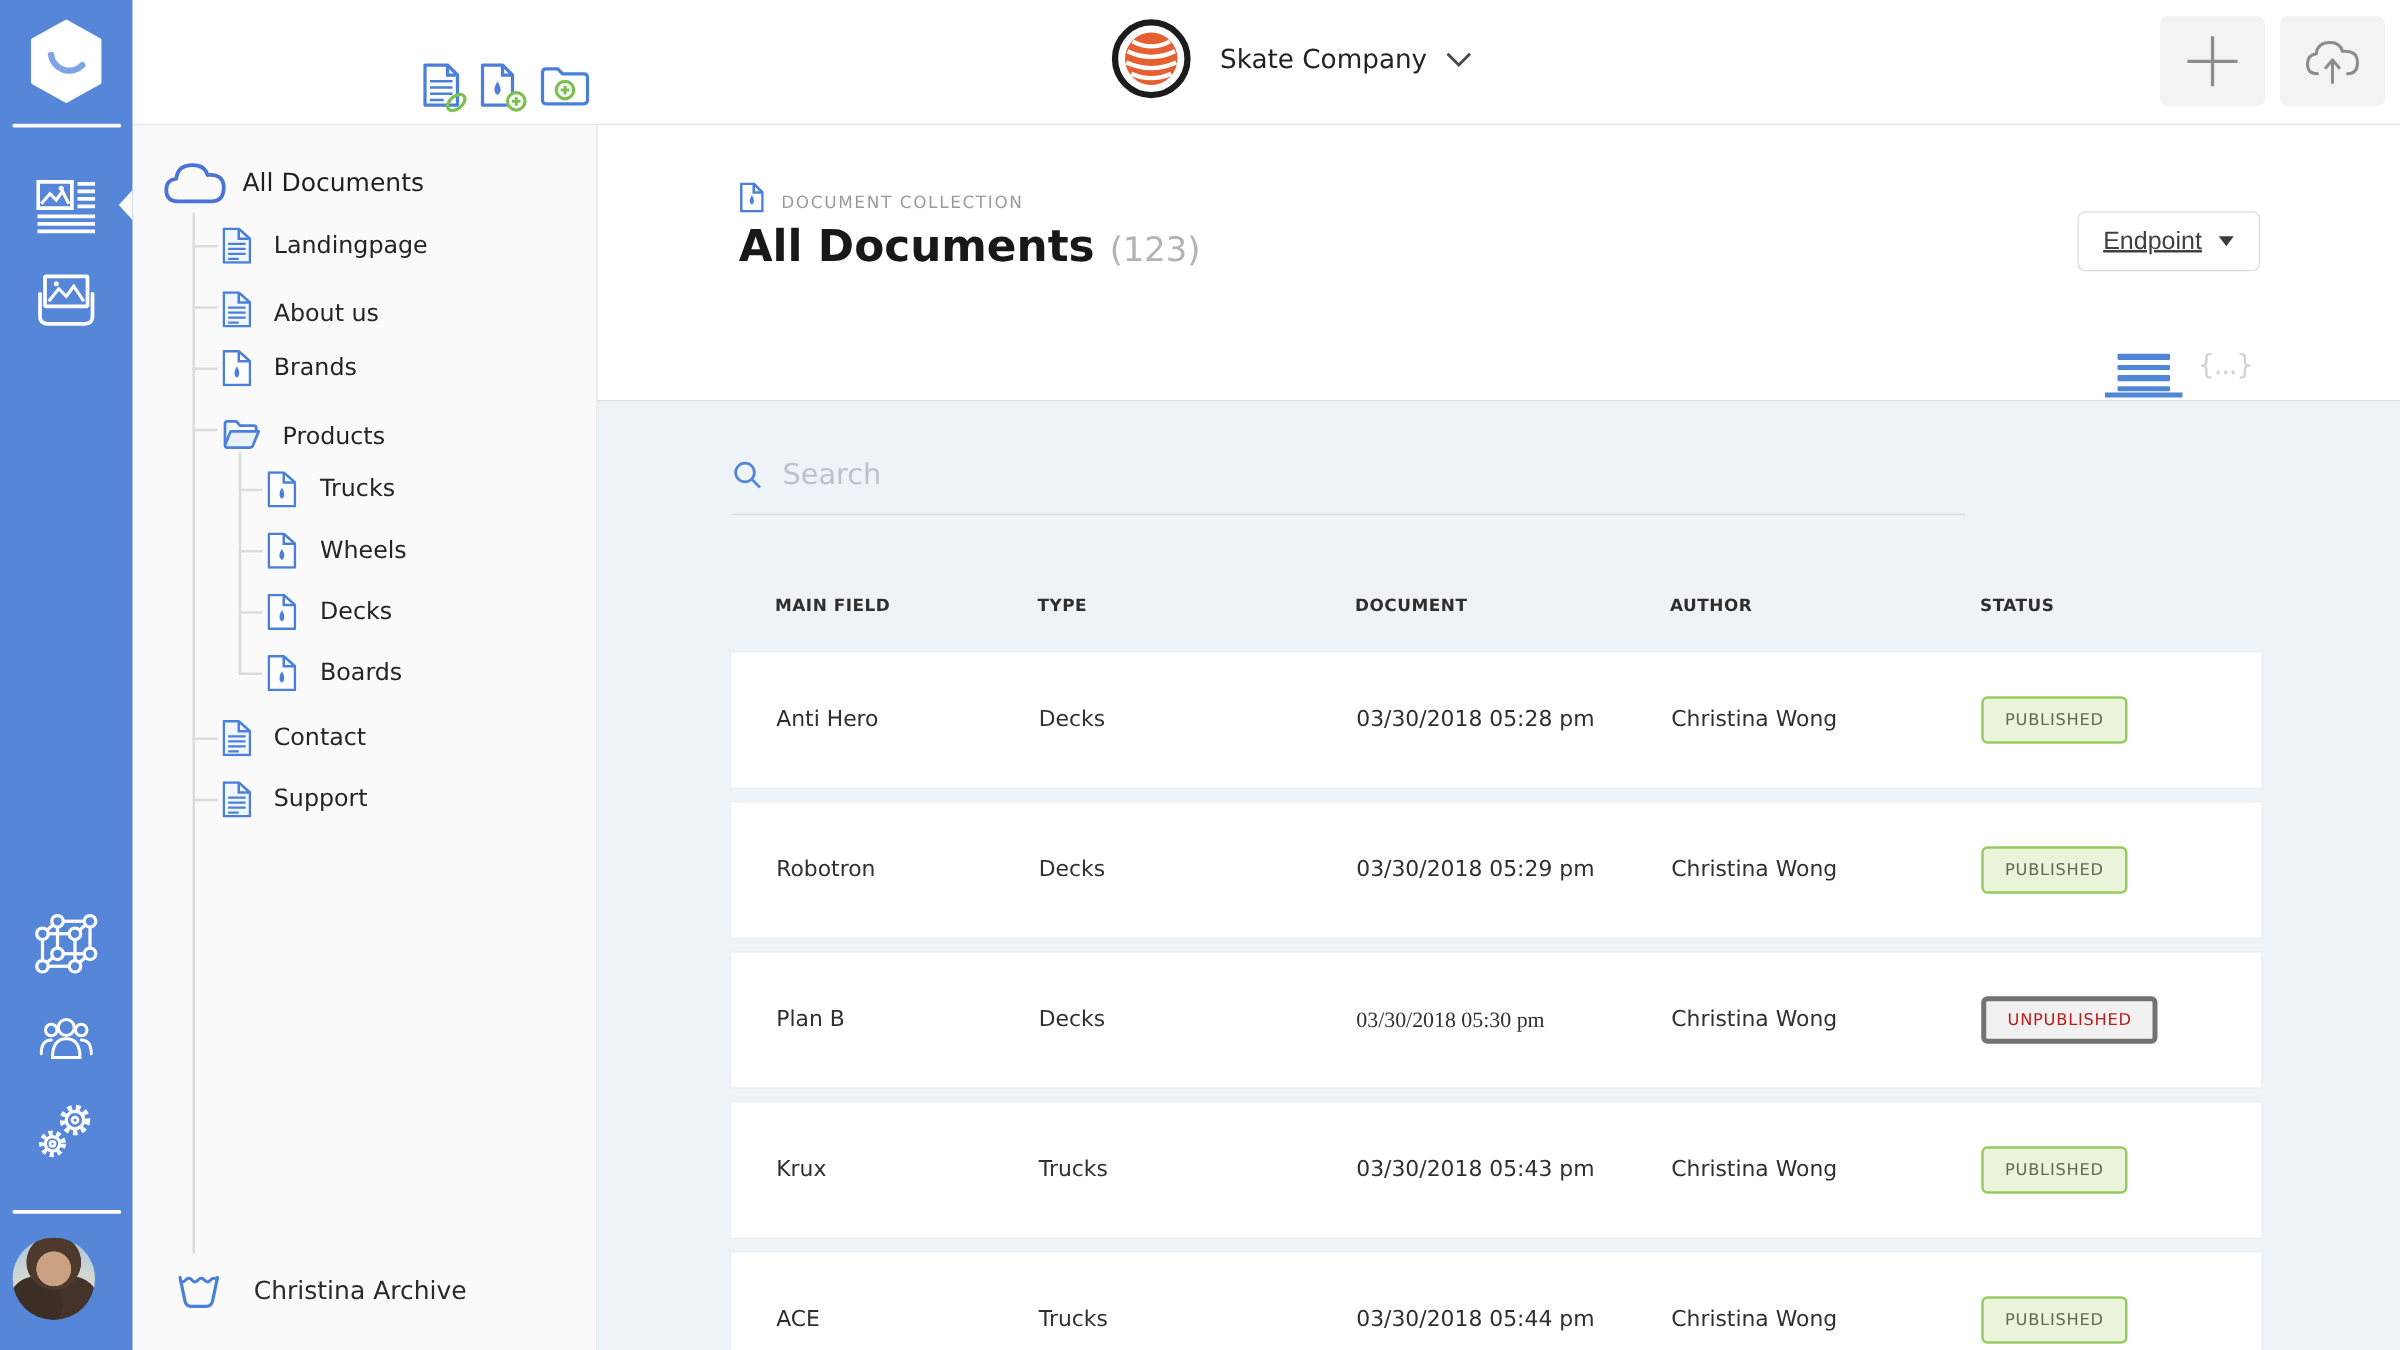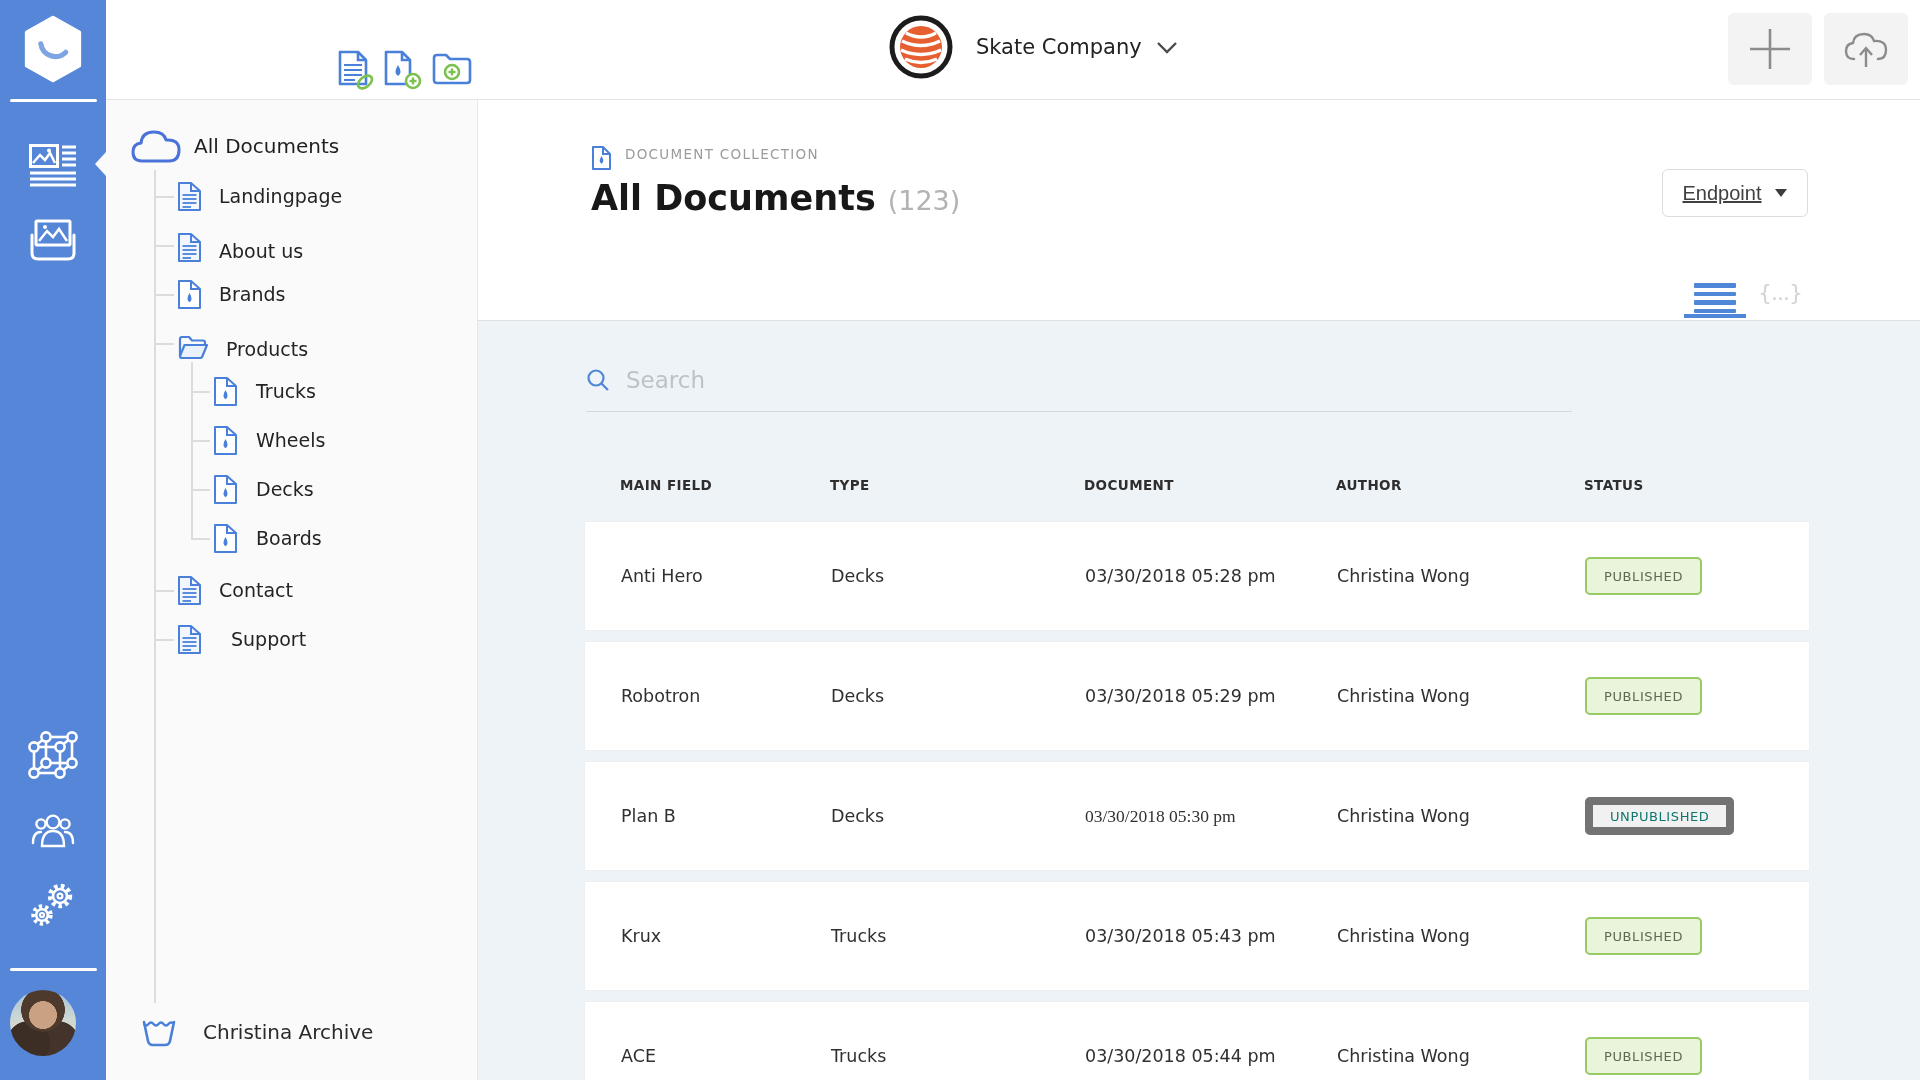--- a/index.html
+++ b/index.html
@@ -52,21 +52,21 @@
   .tree-item { position:absolute; display:flex; align-items:center; cursor:pointer; }
   .tree-item .tick { position:absolute; height:2px; background:#dcdcdc; top:50%; }
   .tree-item span.lbl { font-size:19px; color:#242424; }
   #tree-archive { position:absolute; left:35px; top:916px; display:flex; align-items:center; cursor:pointer; }
   #tree-archive span { margin-left:26px; font-size:20px; color:#2a2a2a; }
 
   
   #content { position:absolute; left:478px; top:100px; width:1442px; height:980px; background:#eef3f8; }
   #coll-header { position:absolute; left:0; top:0; width:1442px; height:221px; background:#fff;
     border-bottom:1px solid #dfdfdf; }
-  #kicker { position:absolute; left:114px; top:46px; display:flex; align-items:flex-start; }
+  #kicker { position:absolute; left:114px; top:46px; display:flex; align-items:flex-end; }
   #kicker span { margin-left:14px; font-size:13.5px; letter-spacing:1.3px; color:#9b9b9b; }
   #title-row { position:absolute; left:113px; top:78px; display:flex; align-items:baseline; }
   #page-title { font-size:35px; font-weight:700; color:#181818; }
   #doc-count { margin-left:12px; font-size:27px; color:#b3b3b3; }
   #endpoint-btn { position:absolute; left:1184px; top:69px; width:146px; height:48px; background:#fff;
     border:1px solid #dcdcdc; border-radius:6px; display:flex; align-items:center; justify-content:center;
     gap:14px; cursor:pointer; }
   #endpoint-btn span { font-size:20px; color:#404040;text-decoration:underline; }
   .caret-down { width:0; height:0; border-left:6px solid transparent; border-right:6px solid transparent;
     border-top:8px solid #3c3c3c; }
@@ -91,21 +91,21 @@
 
   .col-head { position:absolute; top:377px; font-size:13.5px; font-weight:700; letter-spacing:0.4px; color:#2e2e2e; }
   #rows { position:absolute; left:106px; top:421px; width:1226px; }
   .row-card { position:absolute; left:0; width:1226px; height:110px; background:#fff;
     border:1px solid #eceef0; border-radius:1px; cursor:pointer; }
   .cell { position:absolute; top:50%; transform:translateY(-50%); font-size:17.5px; color:#303030; }
   .badge { position:absolute; left:1000px; top:50%; transform:translateY(-50%); height:38px;
     display:flex; align-items:center; padding:0 17px; border-radius:5px; font-size:13px;
     letter-spacing:0.6px; font-weight:400; }
   .badge.published { background:#e9f4da; border:2px solid #97ca62; color:#5f6a54; }
-  .badge.unpublished { background:#f1f1f1; border:8px solid #737373; color:#0f766e; }
+  .badge.unpublished { background:#f1f1f1; border:4px solid #737373; color:#b91c1c; }
 </style>
 </head>
 <body>
 
 <div id="app">
 
   <aside id="rail">
     <svg class="rail-logo" viewBox="0 0 100 104">
       <path d="M50 3 L91 26 V78 L50 101 L9 78 V26 Z" fill="#ffffff" stroke="#ffffff" stroke-width="6" stroke-linejoin="round"></path>
       <path d="M31 44 A 23 23 0 0 0 70 57" fill="none" stroke="#7ea4e4" stroke-width="8" stroke-linecap="round"></path>
@@ -397,21 +397,21 @@
               <path d="M1 1 H13 L22 9 V28 H1 Z" fill="#f2f7ff" stroke="#4a80d9" stroke-width="2" stroke-linejoin="round"></path>
               <path d="M13 1 V9 H22" fill="none" stroke="#4a80d9" stroke-width="2"></path>
               <g stroke="#4a80d9" stroke-width="1.8">
                 <line x1="4.5" y1="13" x2="18.5" y2="13"></line>
                 <line x1="4.5" y1="17" x2="18.5" y2="17"></line>
                 <line x1="4.5" y1="21" x2="18.5" y2="21"></line>
                 <line x1="4.5" y1="25" x2="13" y2="25"></line>
               </g>
             </svg>
           </span>
-          <span class="lbl" style="margin-left: 30px;">Support</span>
+          <span class="lbl" style="margin-left: 18px;">Support</span>
         </div>
       </div>
 
     <div id="tree-archive">
       <svg width="36" height="32" viewBox="0 0 36 32">
         <path d="M3 6 L7 25 Q7.8 29 12 29 H24 Q28.2 29 29 25 L33 6" fill="none" stroke="#4a80d9" stroke-width="2.6" stroke-linecap="round"></path>
         <path d="M3 8 Q5 11 7.5 8 Q10 5 12.5 8 Q15 11 17.5 8 Q20 5 22.5 8 Q25 11 27.5 8 Q30 5 33 8" fill="none" stroke="#4a80d9" stroke-width="2.4"></path>
       </svg>
       <span>Christina Archive</span>
     </div>

